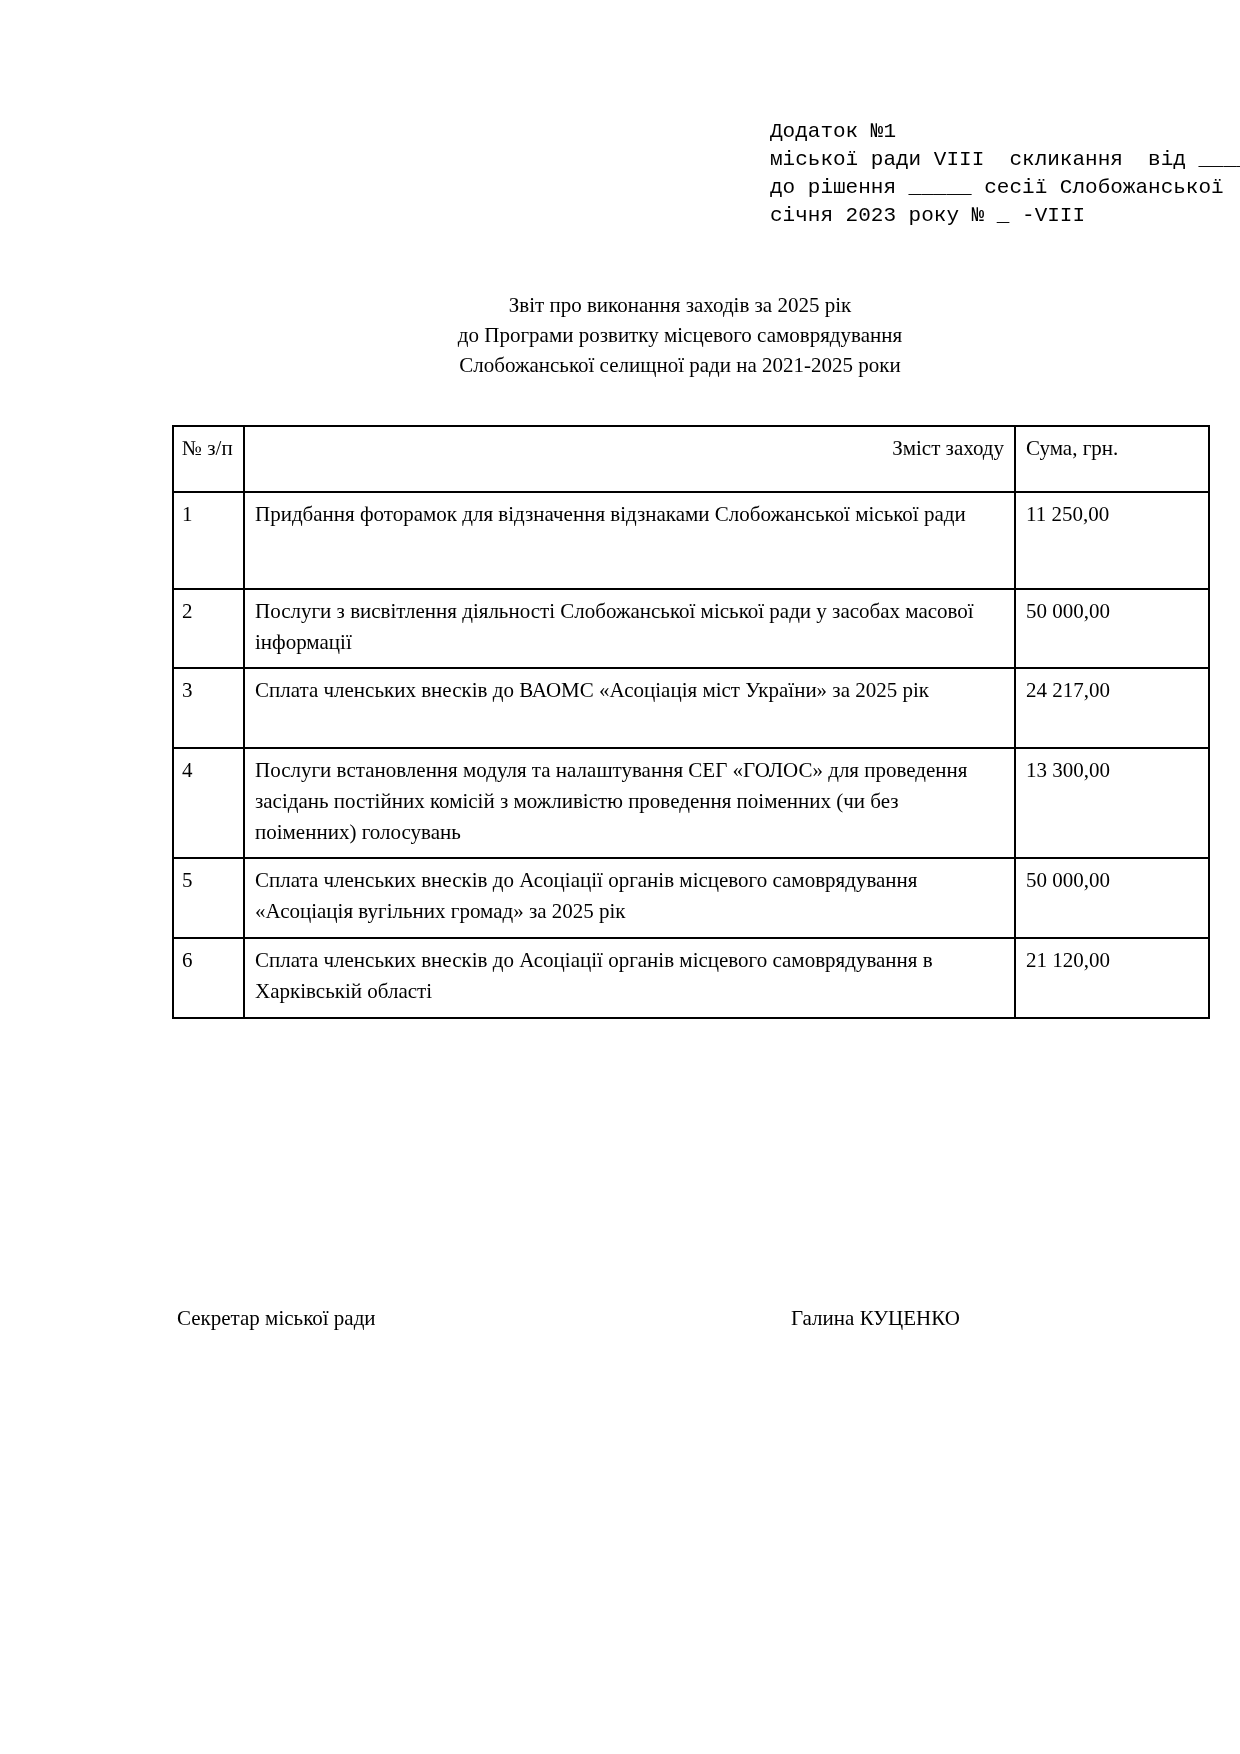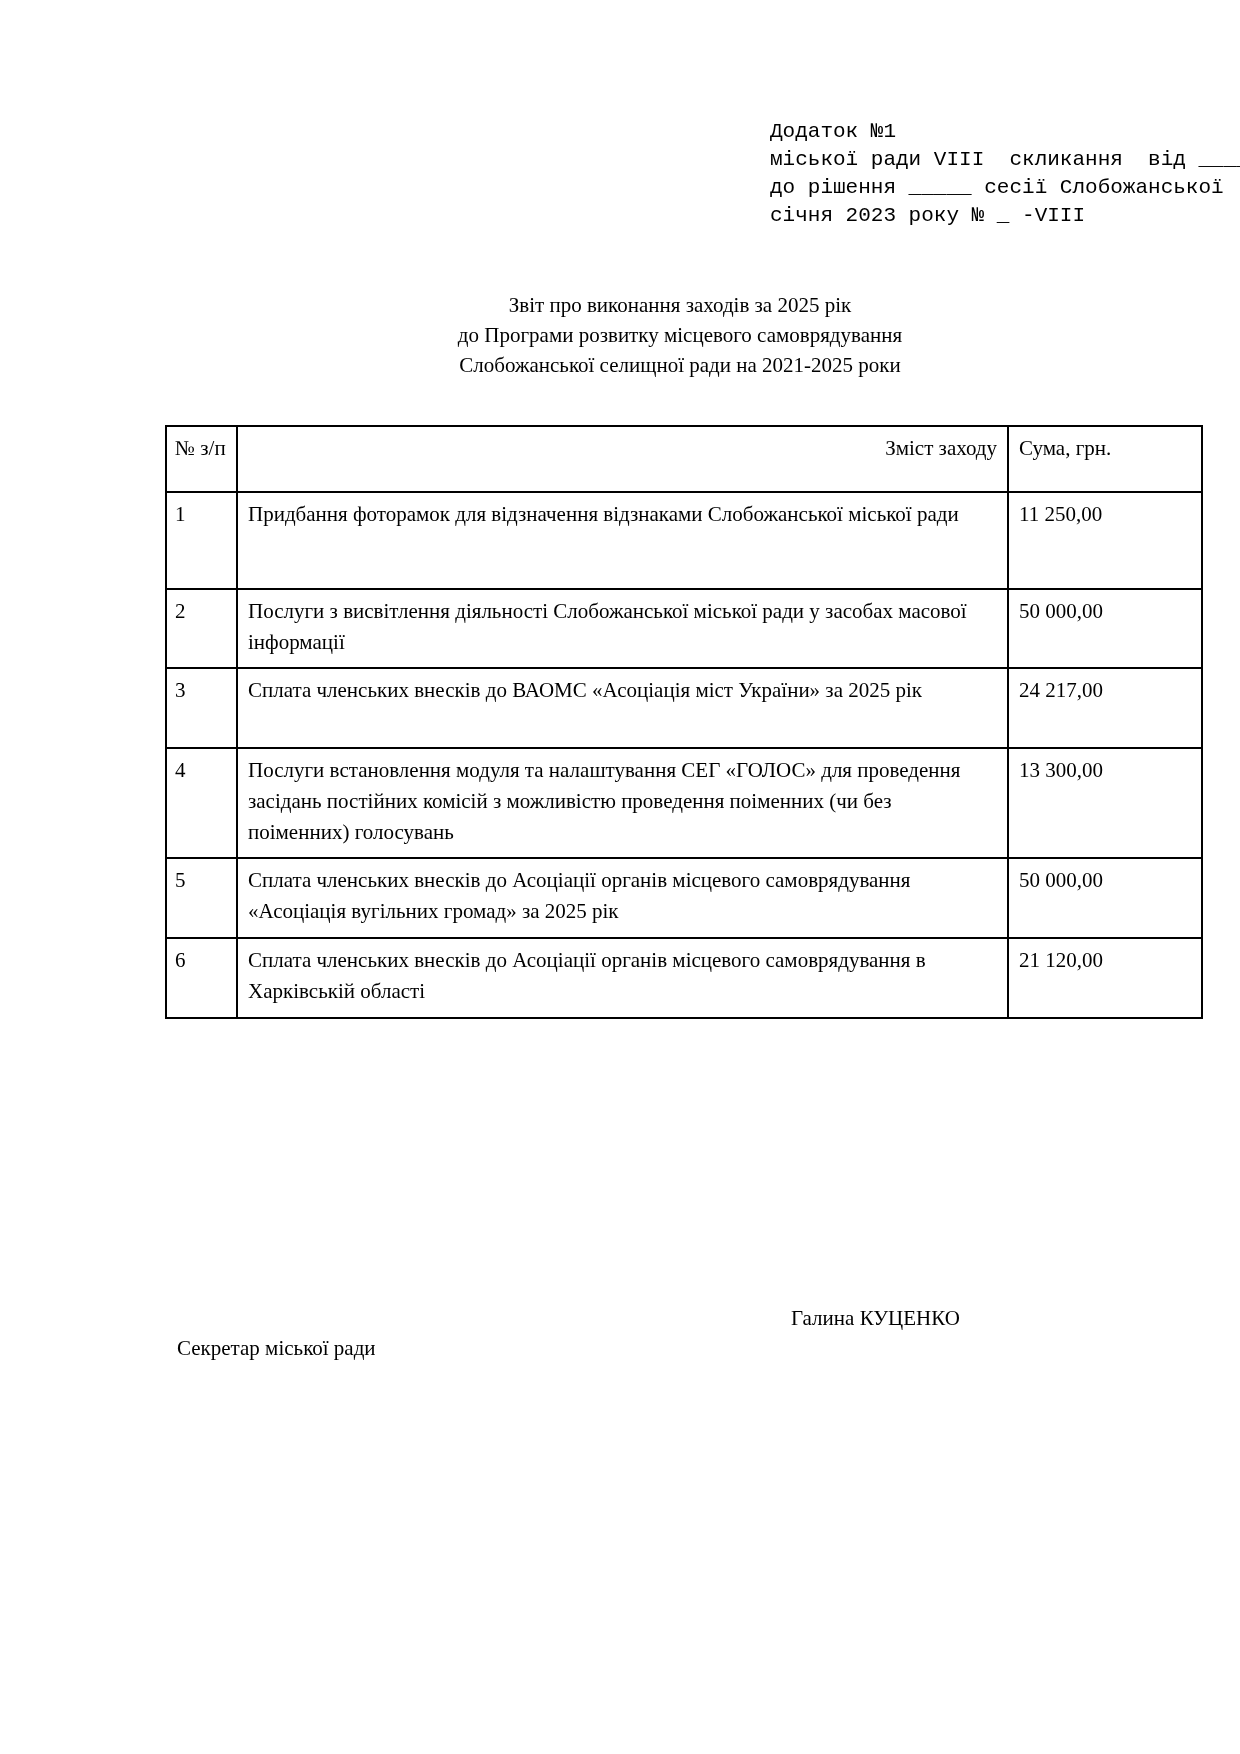--- a/index.html
+++ b/index.html
@@ -1,30 +1,30 @@
 <!DOCTYPE html>
 <html><head>
 <meta charset="utf-8">
 <style>
   html, body { margin:0; padding:0; background:#ffffff; }
   body { width:1240px; height:1754px; position:relative; overflow:hidden;
          font-family:"Liberation Serif", serif; color:#000; font-size:21px; }
   .addendum { position:absolute; left:770px; top:118px; line-height:28px; }
   .addendum div { white-space:pre;font-family:Liberation Mono, monospace; }
   .title { position:absolute; left:0; width:1360px; top:290px; text-align:center; line-height:30px; }
-  table.report { position:absolute; left:165px; top:425px; border-collapse:collapse;
+  table.report { position:absolute; left:172px; top:425px; border-collapse:collapse;
                  table-layout:fixed; width:1036px;padding-left:6px; }
   table.report td { border:2px solid #000; vertical-align:top; padding:6px 10px 6px 10px;
                     line-height:31px; overflow:hidden; }
   table.report td.num { padding-left:8px; padding-right:0; white-space:nowrap; }
   table.report td.amount { }
   table.report td.hdr-text { text-align:right; }
   col.c1 { width:71px; } col.c2 { width:771px; } col.c3 { width:194px; }
   .signature { position:absolute; top:1306px; left:177px; width:1000px; }
-  .sig-title { position:absolute; left:0; top:0; white-space:nowrap;margin-top:30px; }
+  .sig-title { position:absolute; left:0; top:0; white-space:nowrap; }
   .sig-name { position:absolute; left:614px; top:0; white-space:nowrap; }
 </style>
 </head>
 <body>
 
 <div class="addendum">
   <div>Додаток №1</div>
   <div>міської ради VIII  скликання  від ____</div>
   <div>до рішення _____ сесії Слобожанської</div>
   <div>січня 2023 року № _ -VIII</div>

